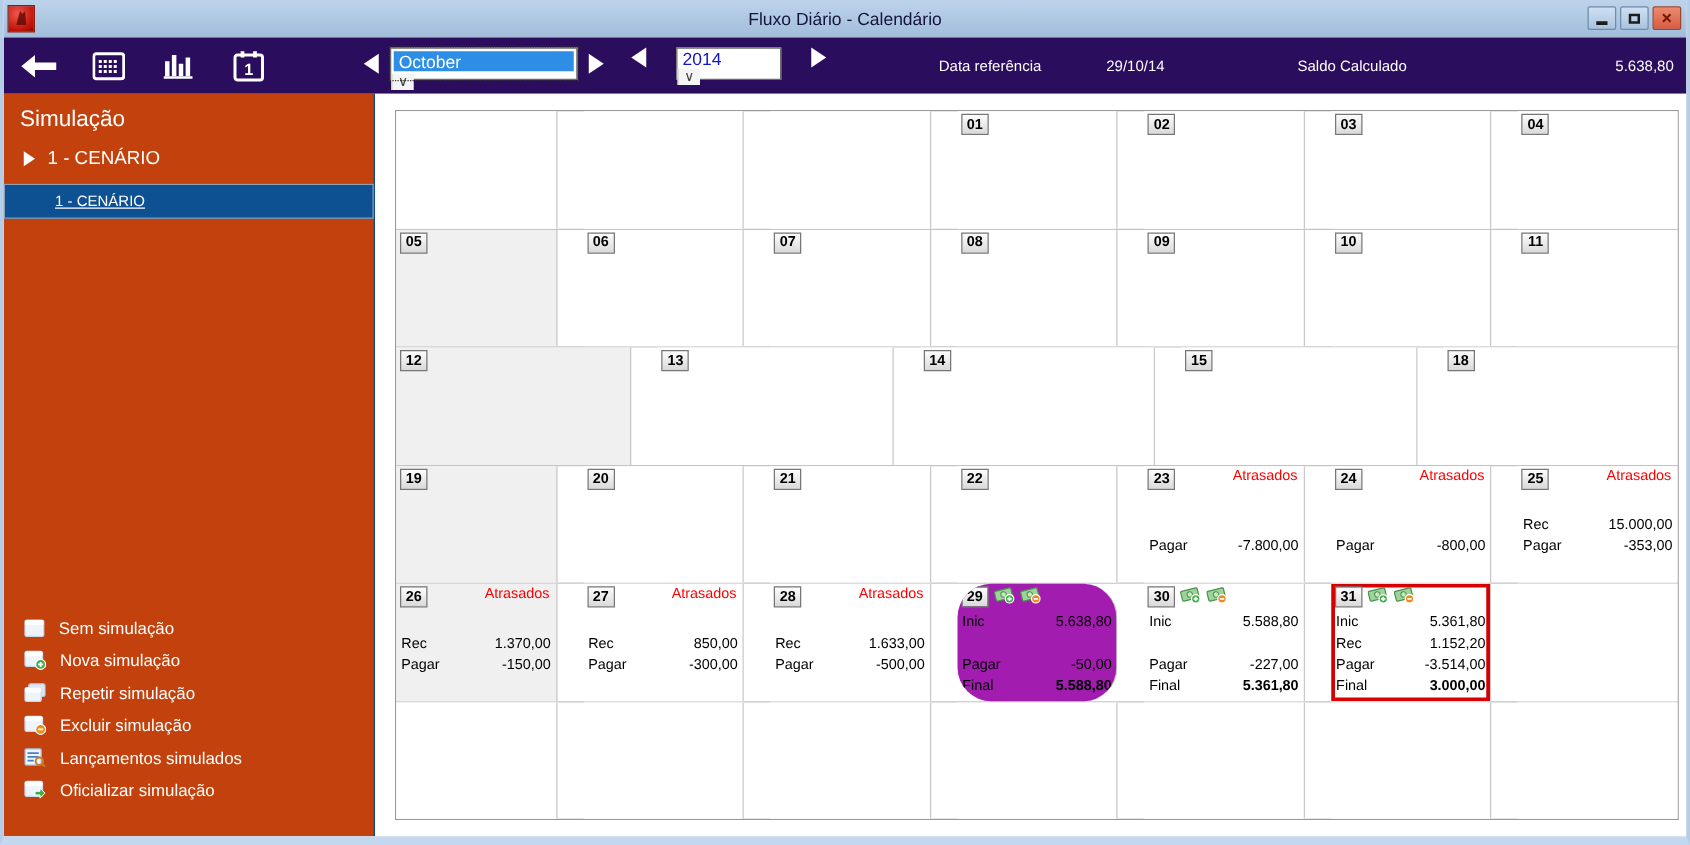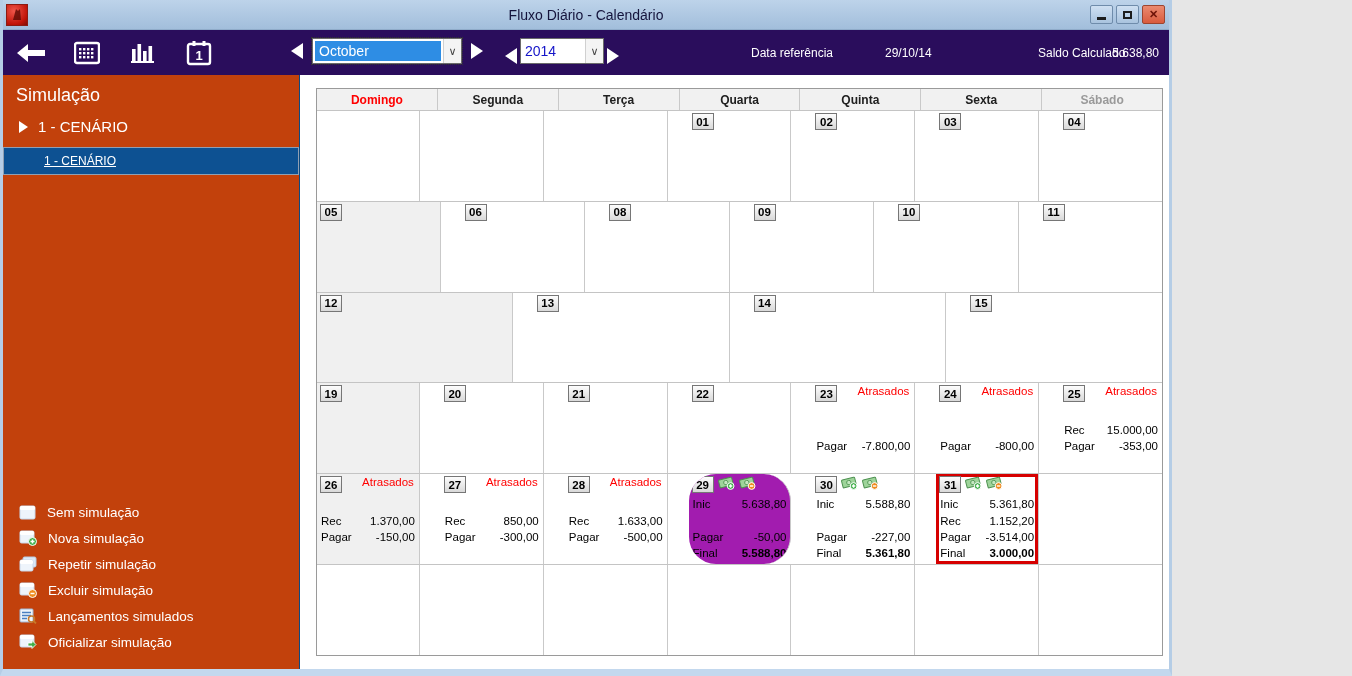--- a/index.html
+++ b/index.html
@@ -1,17 +1,17 @@
 <!DOCTYPE html>
 <html><head>
 <meta charset="utf-8">
 <style>
   * { margin:0; padding:0; box-sizing:border-box; }
   html,body { width:1352px; height:676px; font-family:"Liberation Sans", sans-serif; background:#e6e6e6; }
-  .window { width:1172px; height:676px; display:flex; flex-direction:column;
+  .window { width:1352px; height:676px; display:flex; flex-direction:column;
             border-left:3px solid #b5cde6; border-right:3px solid #b5cde6; border-bottom:7px solid #c3d8ee;
             background:#fff; overflow:hidden; }
 
   
   .titlebar { height:30px; flex:0 0 30px; background:linear-gradient(#bdd3ea,#a2bedb);
               display:flex; align-items:center; position:relative; border-bottom:1px solid #8fabc9; }
   .app-icon { width:22px; height:22px; margin-left:3px; border:1px solid #8c1b12;
               background:radial-gradient(circle at 35% 30%, #f0564a, #c01308 70%, #7e0d05);
               display:flex; align-items:center; justify-content:center; }
   .app-icon svg { display:block; }
@@ -25,22 +25,22 @@
   .max-glyph { width:9px; height:8px; border:2px solid #1c1c1c; }
 
   
   .toolbar { height:45px; flex:0 0 45px; background:#2a0d5c; position:relative; color:#fff; }
   .tb-icons { position:absolute; left:12px; top:0; height:45px; display:flex; align-items:center; gap:24px; }
   .tb-icon { width:32px; height:32px; display:flex; align-items:center; justify-content:center; cursor:pointer; }
   .nav-arrow { width:0; height:0; border-top:8px solid transparent; border-bottom:8px solid transparent; cursor:pointer; }
   .nav-arrow.left  { border-right:12px solid #fff; }
   .nav-arrow.right { border-left:12px solid #fff; }
   .month-nav { position:absolute; left:288px; top:8px; display:flex; align-items:center; gap:9px; }
-  .year-nav  { position:absolute; left:502px; top:8px; display:flex; align-items:flex-end; gap:3px; }
-  .combo { height:26px; background:#fff; border:1px solid #6a6a6a; display:flex; align-items:stretch; outline:1px dotted #333; }
+  .year-nav  { position:absolute; left:502px; top:8px; display:flex; align-items:flex-start; gap:24px; }
+  .combo { height:26px; background:#fff; border:1px solid #6a6a6a; display:flex; align-items:stretch; outline:1px dotted #333;flex-direction:column; }
   .combo .val { flex:1; display:flex; align-items:center; padding:0 4px; font-size:14px; }
   .combo.month { width:150px; }
   .combo.month .val { background:#2e8de4; color:#fff; margin:2px; }
   .combo.year { width:84px; outline:none; }
   .combo.year .val { color:#1414c8; }
   .combo .chev { width:18px; display:flex; align-items:center; justify-content:center;
                  color:#444; font-size:11px; border-left:1px solid #d0d0d0; background:#f4f4f4; }
   .tb-label { position:absolute; top:0; height:45px; display:flex; align-items:center; font-size:12px; color:#fff; }
   .lbl-dataref { left:748px; }
   .val-dataref { left:882px; }
@@ -50,21 +50,21 @@
   
   .body { flex:1; display:flex; min-height:0; }
   .sidebar { width:297px; flex:0 0 297px; background:#c2410c; color:#fff; position:relative;
              border-right:1px solid #0b4a82; }
   .sb-title { font-size:18px; padding:10px 0 6px 13px; }
   .sb-tree-item { display:flex; align-items:center; gap:10px; padding:6px 0 6px 16px; font-size:15px; cursor:pointer; }
   .tri { width:0; height:0; border-top:6px solid transparent; border-bottom:6px solid transparent; border-left:9px solid #fff; }
   .sb-child { margin-top:6px; background:#0d5192; border:1px solid #8f9fb3; padding:6px 0 6px 40px;
               font-size:12px; cursor:pointer; }
   .sb-child span { text-decoration:underline; }
-  .sb-actions { position:absolute; left:0; right:0; bottom:14px; }
+  .sb-actions { position:absolute; left:0; right:0; bottom:24px; }
   .sb-action { display:flex; align-items:center; gap:11px; padding:5px 0 5px 16px; font-size:13.5px; cursor:pointer; }
   .sb-action svg { flex:0 0 auto; }
 
   .main { flex:1; background:#fff; position:relative; }
   .calendar { position:absolute; left:16px; top:13px; right:6px; bottom:13px;
               border:1px solid #9a9a9a; display:flex; flex-direction:column; background:#fff; }
   .cal-header { flex:0 0 22px; display:flex; background:#f1f1f1; border-bottom:1px solid #c4c4c4; }
   .cal-header .hcell { flex:1; display:flex; align-items:center; justify-content:center;
                        font-size:12px; font-weight:bold; color:#202020; border-right:1px solid #c9c9c9; }
   .cal-header .hcell:last-child { border-right:none; }
@@ -243,29 +243,20 @@
               <rect x="1" y="1" width="14" height="4" rx="1.5" fill="#fff"></rect>
               <path d="M9 11.5 h4 v-2.5 l4 4 -4 4 v-2.5 h-4 Z" fill="#3fae49" stroke="#fff" stroke-width="0.8" transform="translate(0,-2.5)"></path>
             </svg>
           <span>Oficializar simulação</span>
         </div>
       </div>
     </div>
 
     <div class="main">
       <div class="calendar">
-        <div class="cal-header">
-          <div class="hcell sunday">Domingo</div>
-          <div class="hcell">Segunda</div>
-          <div class="hcell">Terça</div>
-          <div class="hcell">Quarta</div>
-          <div class="hcell">Quinta</div>
-          <div class="hcell">Sexta</div>
-          <div class="hcell saturday">Sábado</div>
-        </div>
         <div id="cal-grid" style="display:flex;flex-direction:column;flex:1;min-height:0;">
             <div class="cal-row">
               <div class="cal-cell"></div>
               <div class="cal-cell"></div>
               <div class="cal-cell"></div>
               <div class="cal-cell">
                 <div class="cell-head">
                   <span class="day-box">01</span>
                 </div>
                 <div class="cell-lines">
@@ -327,20 +318,31 @@
                 </div>
                 <div class="cell-lines">
                   <div class="cell-line"></div>
                   <div class="cell-line"></div>
                   <div class="cell-line"></div>
                   <div class="cell-line"></div>
                 </div>
               </div>
               <div class="cal-cell">
                 <div class="cell-head">
+                  <span class="day-box">07</span>
+                </div>
+                <div class="cell-lines">
+                  <div class="cell-line"></div>
+                  <div class="cell-line"></div>
+                  <div class="cell-line"></div>
+                  <div class="cell-line"></div>
+                </div>
+              </div>
+              <div class="cal-cell">
+                <div class="cell-head">
                   <span class="day-box">08</span>
                 </div>
                 <div class="cell-lines">
                   <div class="cell-line"></div>
                   <div class="cell-line"></div>
                   <div class="cell-line"></div>
                   <div class="cell-line"></div>
                 </div>
               </div>
               <div class="cal-cell">
@@ -407,20 +409,31 @@
                 <div class="cell-lines">
                   <div class="cell-line"></div>
                   <div class="cell-line"></div>
                   <div class="cell-line"></div>
                   <div class="cell-line"></div>
                 </div>
               </div>
               <div class="cal-cell">
                 <div class="cell-head">
                   <span class="day-box">15</span>
+                </div>
+                <div class="cell-lines">
+                  <div class="cell-line"></div>
+                  <div class="cell-line"></div>
+                  <div class="cell-line"></div>
+                  <div class="cell-line"></div>
+                </div>
+              </div>
+              <div class="cal-cell">
+                <div class="cell-head">
+                  <span class="day-box">18</span>
                 </div>
                 <div class="cell-lines">
                   <div class="cell-line"></div>
                   <div class="cell-line"></div>
                   <div class="cell-line"></div>
                   <div class="cell-line"></div>
                 </div>
               </div>
             </div>
             <div class="cal-row">

